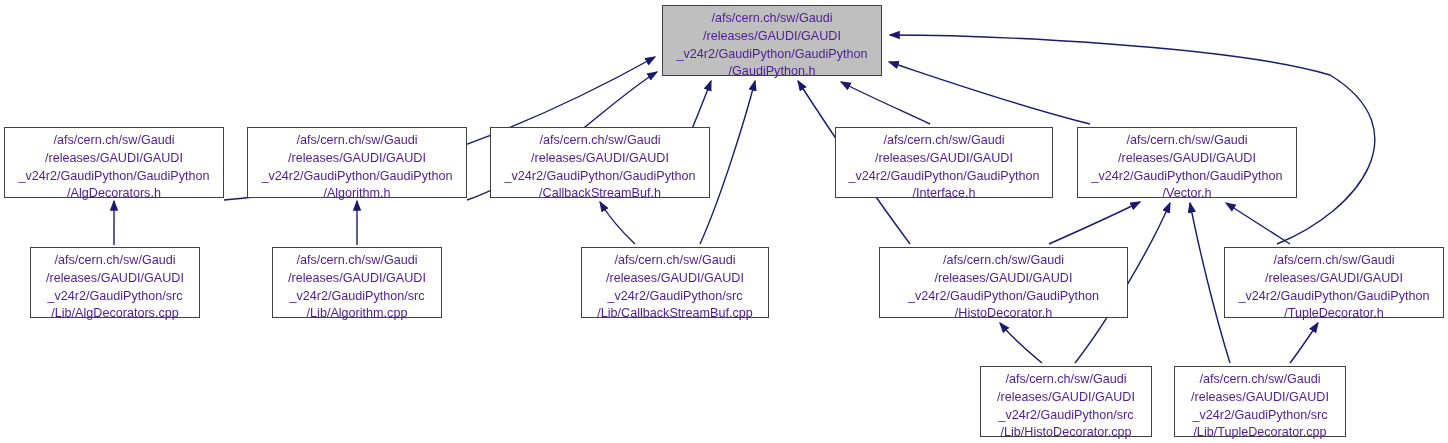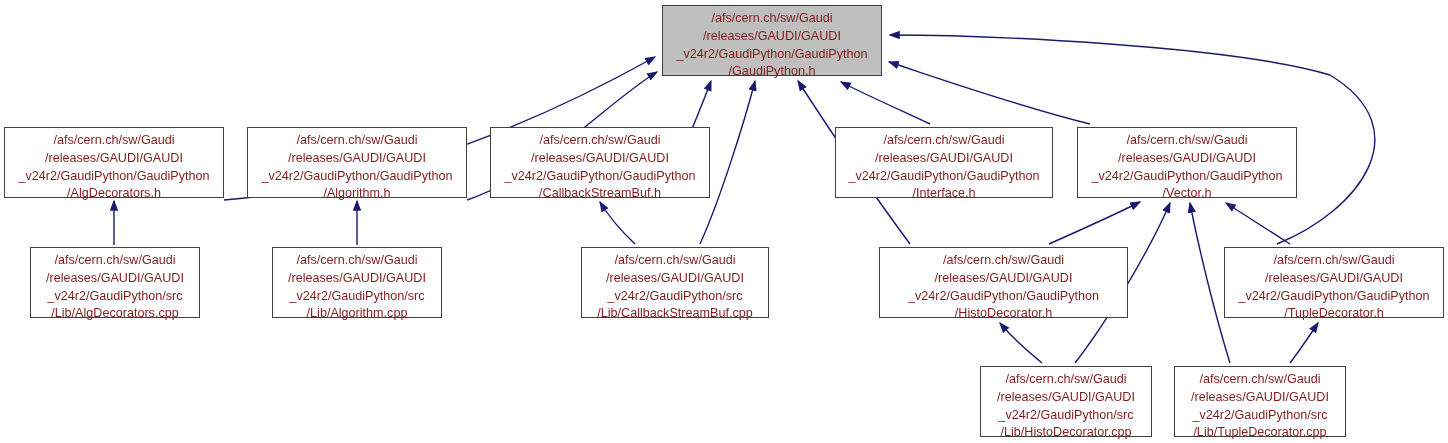--- a/index.html
+++ b/index.html
@@ -22,21 +22,21 @@
     top: 0;
     width: 1448px;
     height: 443px;
     pointer-events: none;
   }
   .node {
     position: absolute;
     box-sizing: border-box;
     border: 1px solid #404040;
     background: #ffffff;
-    color: #7f1d1d;
+    color: #4c1d95;
     font-size: 12.6px;
     line-height: 17.6px;
     text-align: center;
     padding-top: 10px;
     white-space: pre;
     display: flex;
     align-items: center;
     justify-content: center;
     z-index: 2;
   }

